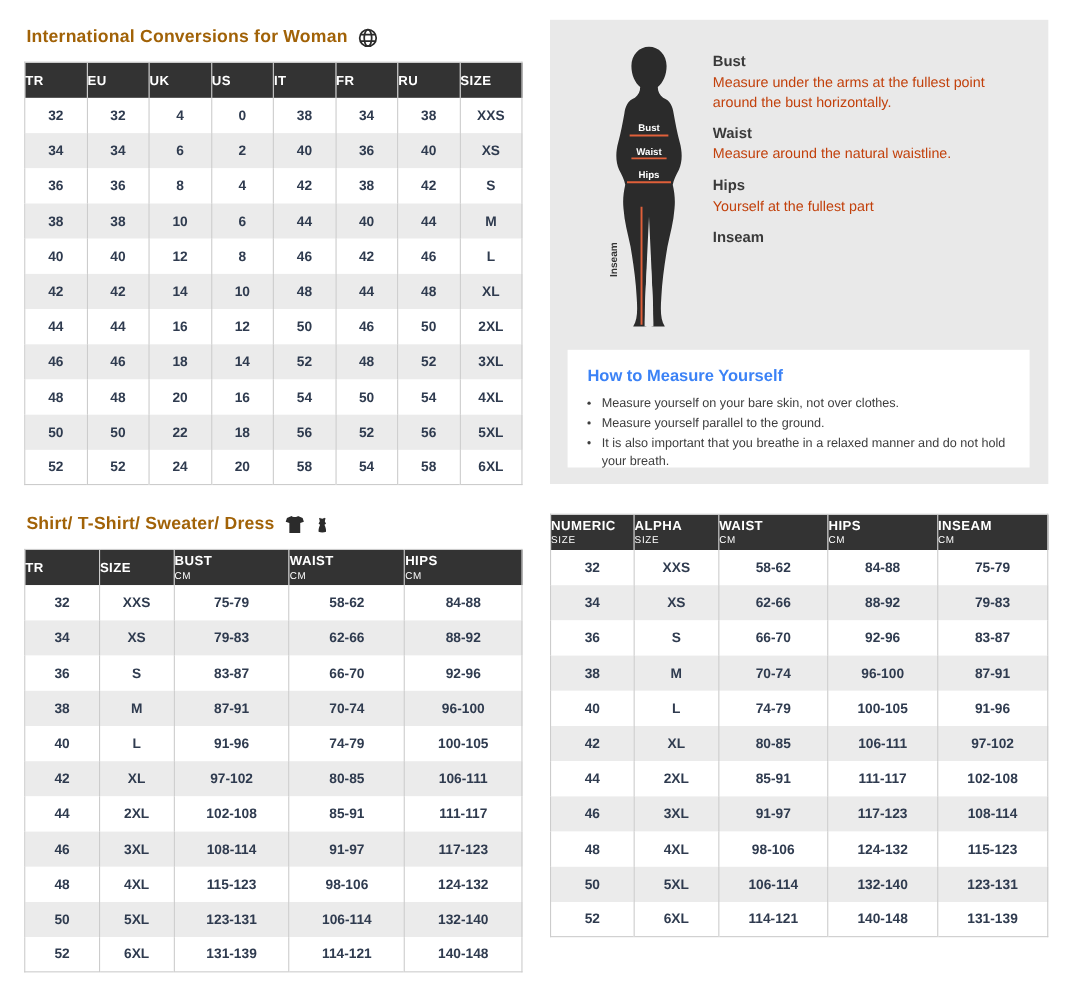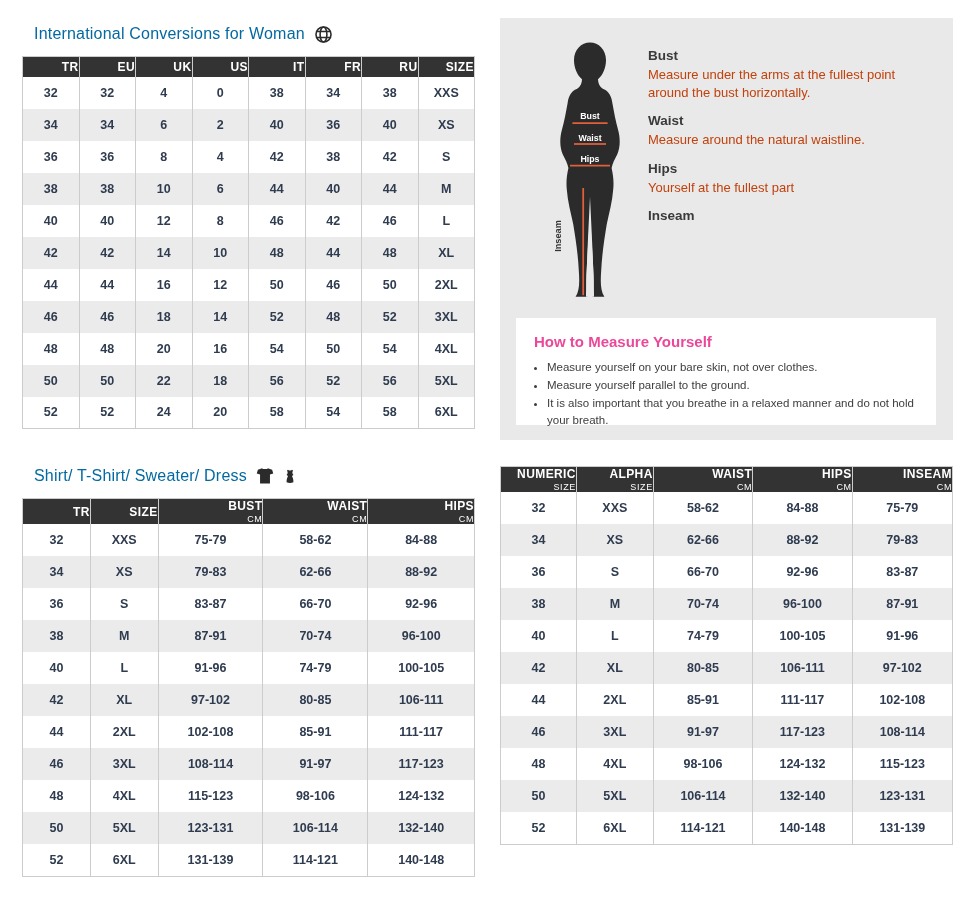--- a/index.html
+++ b/index.html
@@ -7,33 +7,33 @@
   body {
     font-family: "Liberation Sans", sans-serif;
     width: 976px; height: 904px; overflow: hidden; color:#2b2b2b;
   }
   .page { width:976px; height:904px; padding:24px 23px 0 22px; }
   .grid { display:grid; grid-template-columns:453px 453px; column-gap:25px; }
   .row2 { margin-top:26px; }
 
   .section-title {
     display:flex; align-items:center; gap:9px;
-    font-size:16px; font-weight:normal; color:#0369a1;
-    margin:0 0 12px 12px; height:20px; letter-spacing:0.2px;
+    font-size:16px; font-weight:bold; color:#a16207;
+    margin:0 0 12px 2px; height:20px; letter-spacing:0.2px;
   }
   .section-title .icon { display:inline-flex; align-items:center; }
 
   table.sz-table {
     border-collapse:collapse; width:100%; table-layout:fixed;
     border:1px solid #cccccc;
   }
   table.sz-table th {
     background:#333333; color:#ffffff; font-weight:bold;
-    font-size:12px; letter-spacing:0.4px; text-align:right;
-    border-left:1px solid #cccccc; padding:0; height:20px; vertical-align:middle;
+    font-size:12px; letter-spacing:0.4px; text-align:left;
+    border-left:1px solid #cccccc; padding:0; height:32px; vertical-align:middle;
   }
   table.sz-table th:first-child { border-left:none; }
   table.sz-table .th-sub { display:block; font-size:9px; font-weight:normal; letter-spacing:0.6px; margin-top:1px; }
   table.sz-table td {
     text-align:center; font-size:12.5px; font-weight:bold; color:#2f3b4f;
     height:32px; padding:0; border-left:1px solid #cccccc; background:#ffffff;
   }
   table.sz-table td:first-child { border-left:none; }
   table.sz-table tbody tr:nth-child(even) td { background:#ebebeb; }
 
@@ -52,21 +52,21 @@
   .panel-top { display:flex; }
   .figure-wrap { flex:0 0 146px; padding:22px 0 0 34px; }
   .defs { flex:1; padding:30px 18px 0 2px; }
   .defs h4 { margin:0 0 3px 0; font-size:13.5px; color:#3a3a3a; }
   .defs p { margin:0 0 12px 0; font-size:13px; line-height:1.35; color:#c2410c; }
 
   .howto {
     position:absolute; left:16px; right:17px; top:300px; bottom:15px;
     background:#ffffff; padding:13px 18px;
   }
-  .howto h3 { margin:2px 0 9px 0; font-size:15px; color:#ec4899; }
+  .howto h3 { margin:2px 0 9px 0; font-size:15px; color:#3b82f6; }
   .howto ul { margin:0; padding-left:13px; }
   .howto li { font-size:11.5px; color:#3d3d3d; line-height:1.55; }
 </style>
 </head>
 <body>
 
 <div class="page">
 
   <div class="grid">
 

